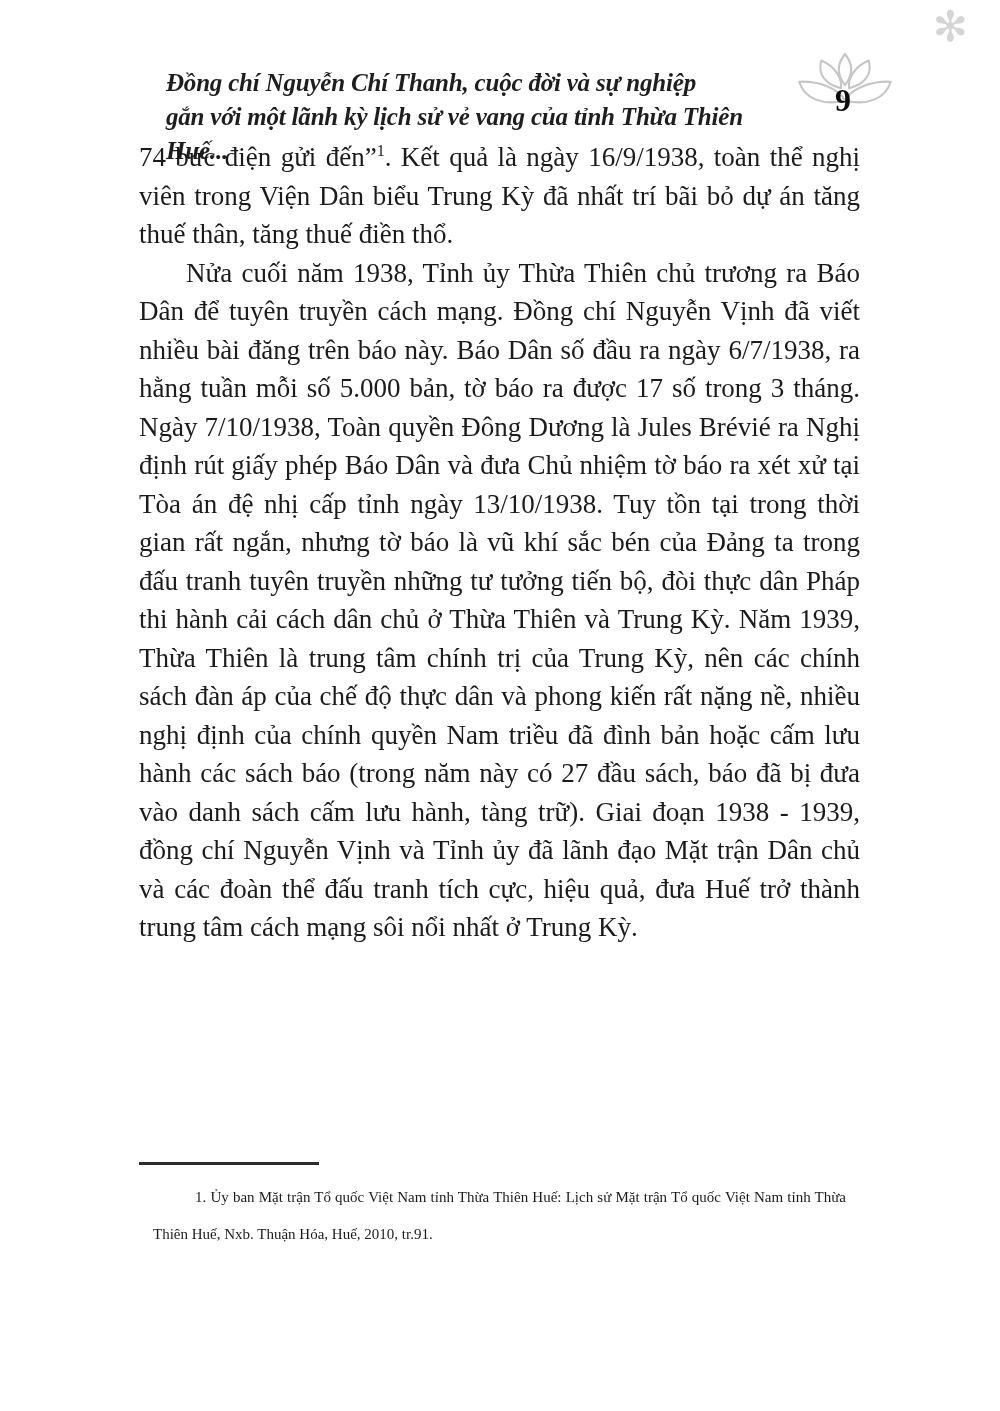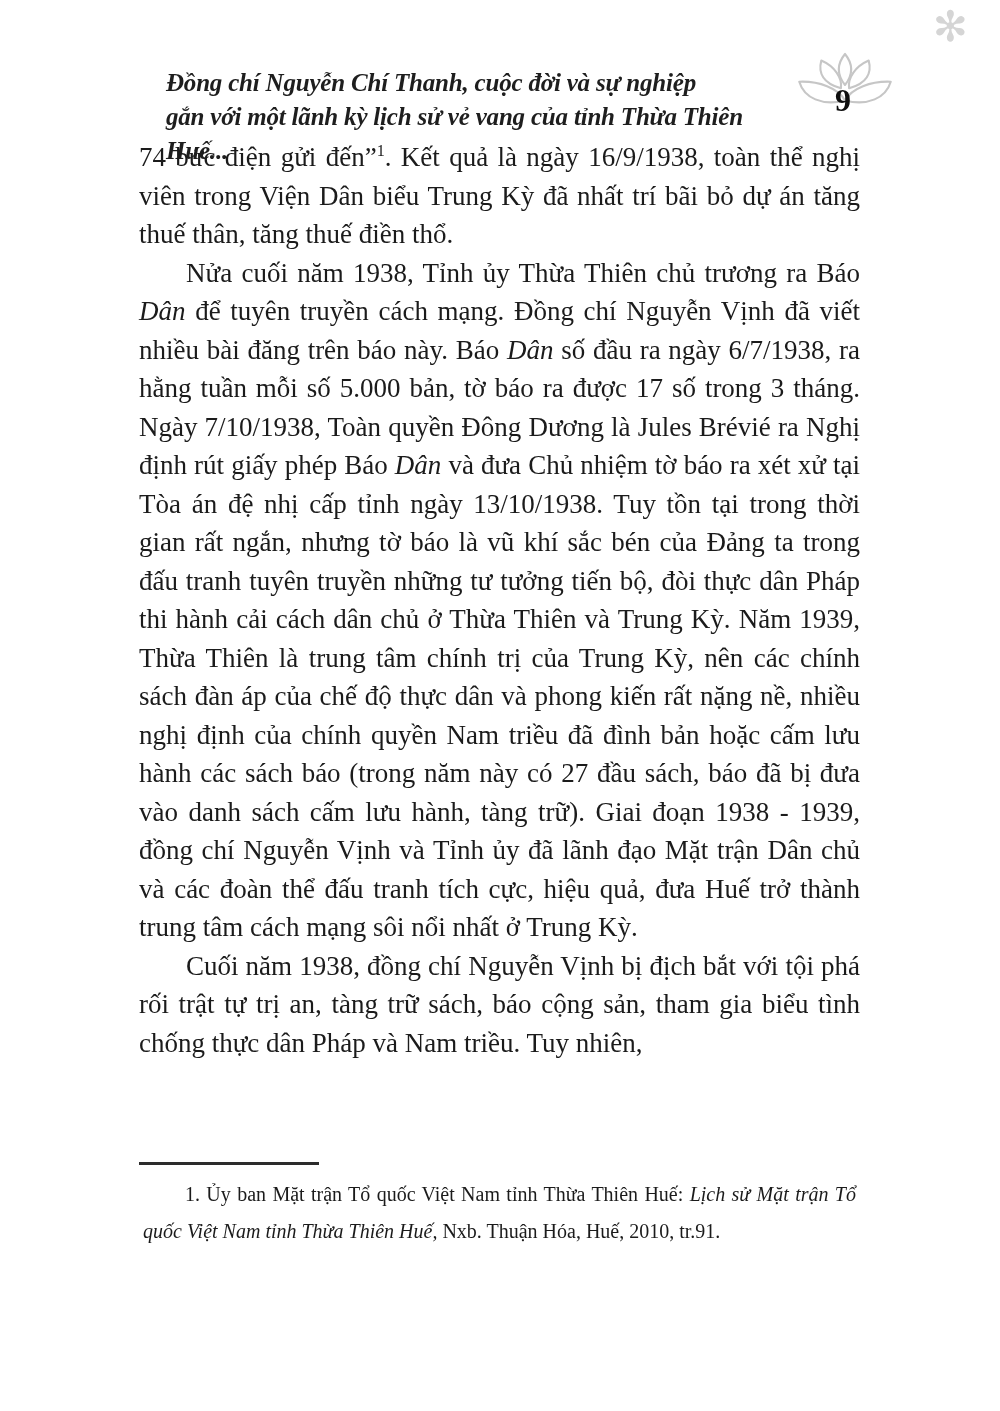--- a/index.html
+++ b/index.html
@@ -41,27 +41,27 @@
   }
   .body-text p { margin:0; text-indent:47px; }
   .body-text p.no-indent { text-indent:0; }
   .section-heading {
     font-size:27px; line-height:38.5px;
     font-weight:bold; font-style:italic;
     text-indent:47px;
     letter-spacing:0.2px;
   }
   sup.fn-ref { font-size:0.6em; vertical-align:super; line-height:0; }
-  .italic { font-style:italic; }
+  .italic { }
   .footnote-block { position:absolute; left:139px; top:1162px; width:721px; }
   .footnote-rule { width:180px; height:3px; background:#2c2c2c; margin-bottom:11px; }
   .footnote-text {
-    font-size:20px; line-height:37px;
+    font-size:15px; line-height:37px;
     text-align:justify; text-indent:42px;
-    margin:4px;
+    margin:14px;
   }
 </style>
 </head>
 <body>
 
 <div class="page">
 
   <div class="corner-asterisk">✻</div>
 
   <div class="running-title">
@@ -79,21 +79,20 @@
     </svg>
     <div class="page-number">9</div>
   </div>
 
   <main class="body-text">
     <p class="no-indent"><span>74 bức điện gửi đến”</span><sup class="fn-ref">1</sup><span>. Kết quả là ngày 16/9/1938, toàn thể nghị viên trong Viện Dân biểu Trung Kỳ đã nhất trí bãi bỏ dự án tăng thuế thân, tăng thuế điền thổ.</span></p>
 
     <p><span>Nửa cuối năm 1938, Tỉnh ủy Thừa Thiên chủ trương ra Báo </span><span class="italic">Dân</span><span> để tuyên truyền cách mạng. Đồng chí Nguyễn Vịnh đã viết nhiều bài đăng trên báo này. Báo </span><span class="italic">Dân</span><span> số đầu ra ngày 6/7/1938, ra hằng tuần mỗi số 5.000 bản, tờ báo ra được 17 số trong 3 tháng. Ngày 7/10/1938, Toàn quyền Đông Dương là Jules Brévié ra Nghị định rút giấy phép Báo </span><span class="italic">Dân</span><span> và đưa Chủ nhiệm tờ báo ra xét xử tại Tòa án đệ nhị cấp tỉnh ngày 13/10/1938. Tuy tồn tại trong thời gian rất ngắn, nhưng tờ báo là vũ khí sắc bén của Đảng ta trong đấu tranh tuyên truyền những tư tưởng tiến bộ, đòi thực dân Pháp thi hành cải cách dân chủ ở Thừa Thiên và Trung Kỳ. Năm 1939, Thừa Thiên là trung tâm chính trị của Trung Kỳ, nên các chính sách đàn áp của chế độ thực dân và phong kiến rất nặng nề, nhiều nghị định của chính quyền Nam triều đã đình bản hoặc cấm lưu hành các sách báo (trong năm này có 27 đầu sách, báo đã bị đưa vào danh sách cấm lưu hành, tàng trữ). Giai đoạn 1938 - 1939, đồng chí Nguyễn Vịnh và Tỉnh ủy đã lãnh đạo Mặt trận Dân chủ và các đoàn thể đấu tranh tích cực, hiệu quả, đưa Huế trở thành trung tâm cách mạng sôi nổi nhất ở Trung Kỳ.</span></p>
 
 
-    <p>Cuối năm 1938, đồng chí Nguyễn Vịnh bị địch bắt với tội phá rối trật tự trị an, tàng trữ sách, báo cộng sản, tham gia biểu tình chống thực dân Pháp và Nam triều. Tuy nhiên,</p>
   </main>
 
   <div class="footnote-block">
     <div class="footnote-rule"></div>
     <p class="footnote-text"><span>1. Ủy ban Mặt trận Tổ quốc Việt Nam tỉnh Thừa Thiên Huế: </span><span class="italic">Lịch sử Mặt trận Tổ quốc Việt Nam tỉnh Thừa Thiên Huế,</span><span> Nxb. Thuận Hóa, Huế, 2010, tr.91.</span></p>
   </div>
 
 </div>
 
 </body></html>

